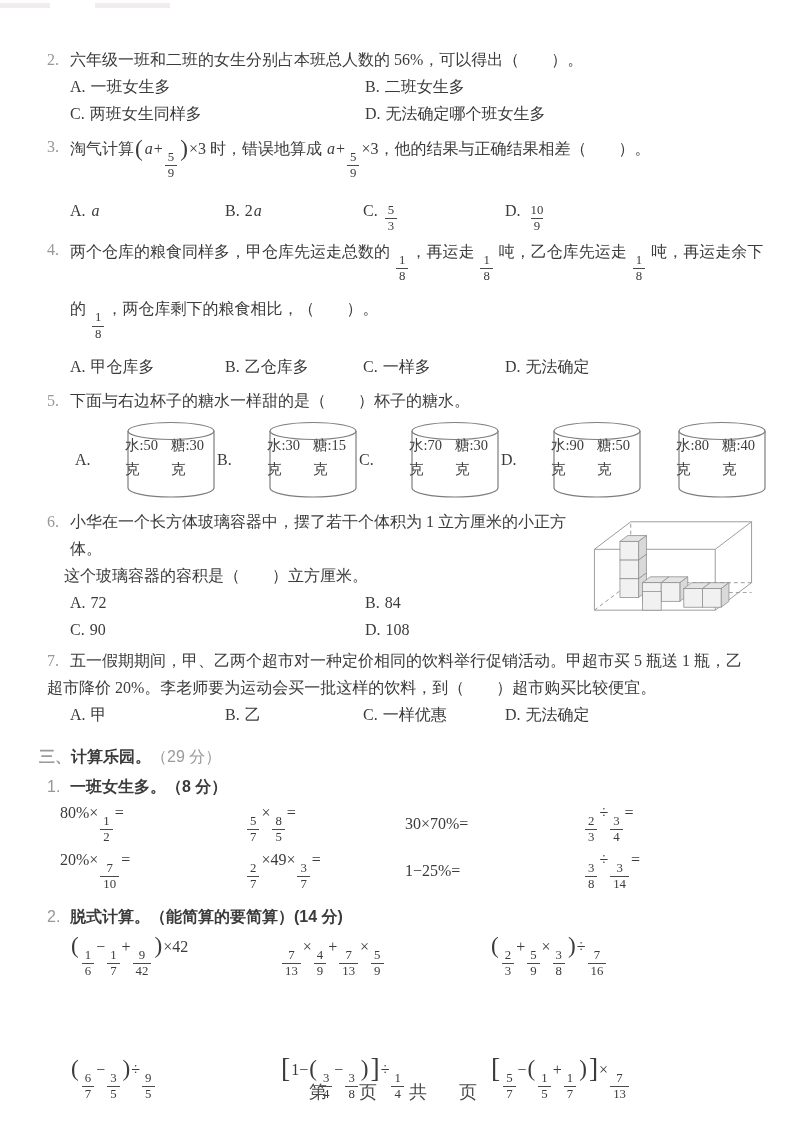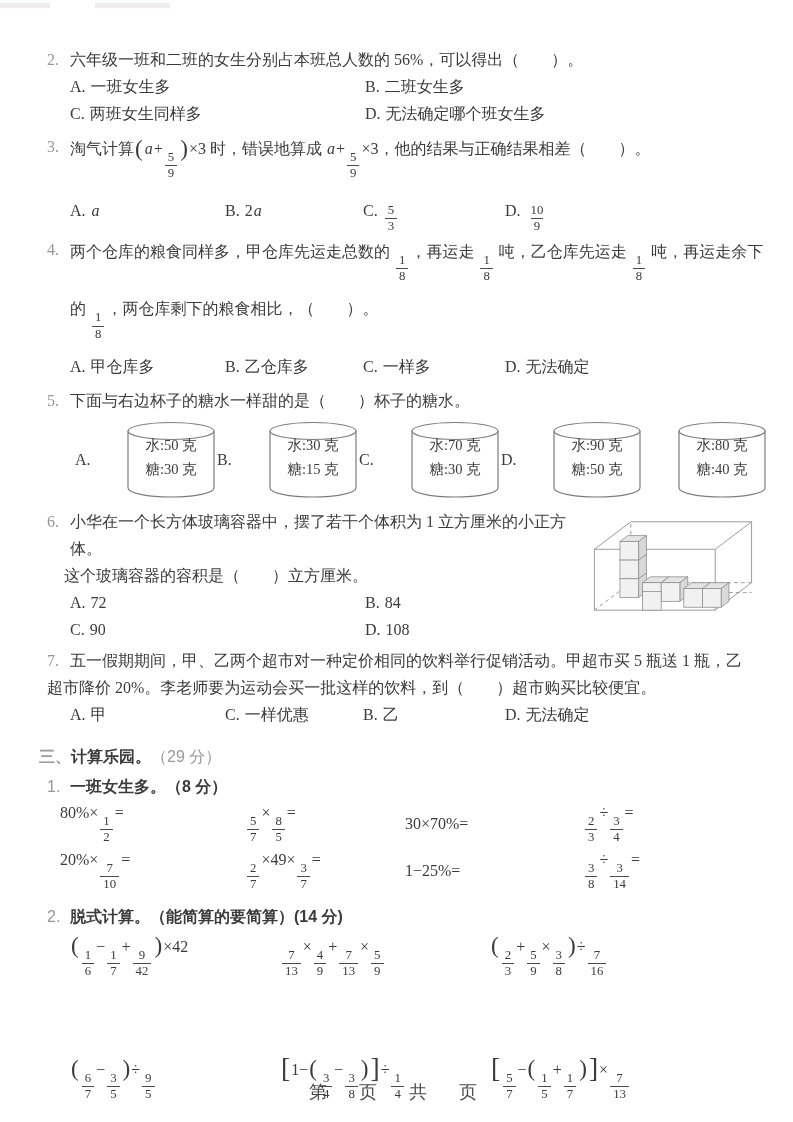--- a/index.html
+++ b/index.html
@@ -31,21 +31,21 @@
   .bd{font-size:1.45em;line-height:0;vertical-align:-0.08em;padding:0 1px;}
   .sq{font-size:1.72em;}
   .mi{font-style:italic;padding:0 1px;}
 
   
   .cups{display:flex;margin:6px 0 4px 28px;align-items:center;}
   .cupgrp{display:flex;align-items:center;width:147px;}
   .cupletter{width:50px;flex:0 0 50px;font-size:16px;}
   .cup{position:relative;width:92px;height:80px;flex:0 0 92px;}
   .cup svg{position:absolute;left:0;top:0;}
-  .cuptext{position:absolute;left:0;right:0;top:13px;display:flex;flex-direction:column;
+  .cuptext{position:absolute;left:0;right:0;top:13px;display:flex;flex-direction:row;
            align-items:center;font-size:14.5px;line-height:24px;}
   .refcup{margin-left:33px;}
 
   
   .q6wrap{display:flex;align-items:flex-start;}
   .q6left{flex:1;}
   .q6fig{flex:0 0 180px;padding-top:2px;}
 
   
   .sechead{font-family:"Liberation Sans","DejaVu Sans",sans-serif;font-weight:700;line-height:28px;}
@@ -278,22 +278,22 @@
   </section>
 
   <section style="margin-top:4px">
     <div class="stem stemflex">
       <span class="qnum">7.</span>
       <span class="stem-body">五一假期期间，甲、乙两个超市对一种定价相同的饮料举行促销活动。甲超市买 5 瓶送 1 瓶，乙</span>
     </div>
     <div class="stem" style="">超市降价 20%。李老师要为运动会买一批这样的饮料，到（　　）超市购买比较便宜。</div>
     <div class="opts cols4">
       <div class="opt"><span class="olabel">A.</span><span>甲</span></div>
+      <div class="opt"><span class="olabel">B.</span><span>乙</span></div>
       <div class="opt"><span class="olabel">C.</span><span>一样优惠</span></div>
-      <div class="opt"><span class="olabel">B.</span><span>乙</span></div>
       <div class="opt"><span class="olabel">D.</span><span>无法确定</span></div>
     </div>
   </section>
 
   <div class="sechead" style="margin-top:14px;margin-left:-8px">
     <span class="secmark">三、</span><span>计算乐园。</span><span class="secscore">（29 分）</span>
   </div>
 
   <section style="margin-top:2px">
     <div class="calchead">

